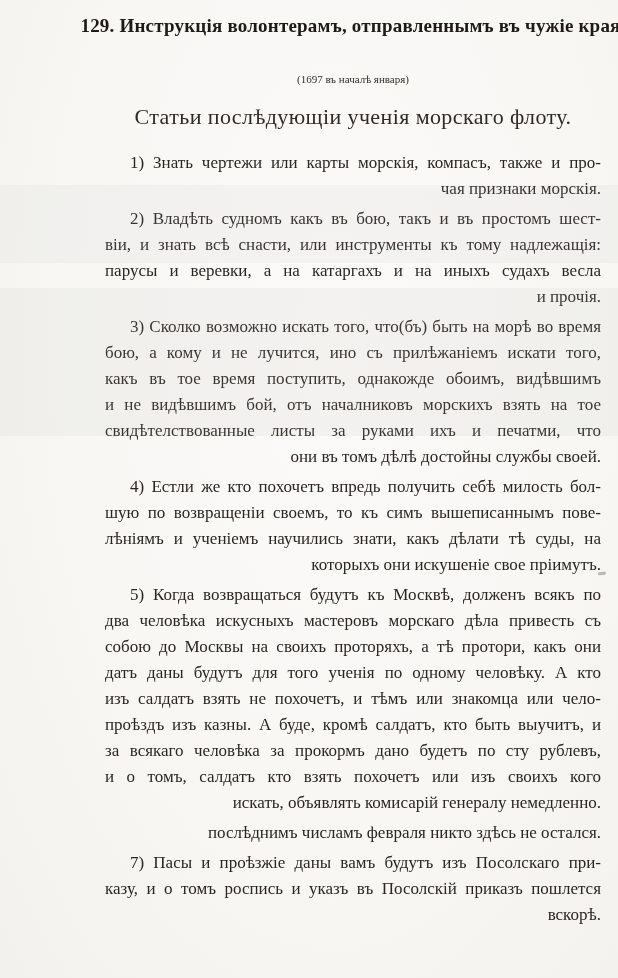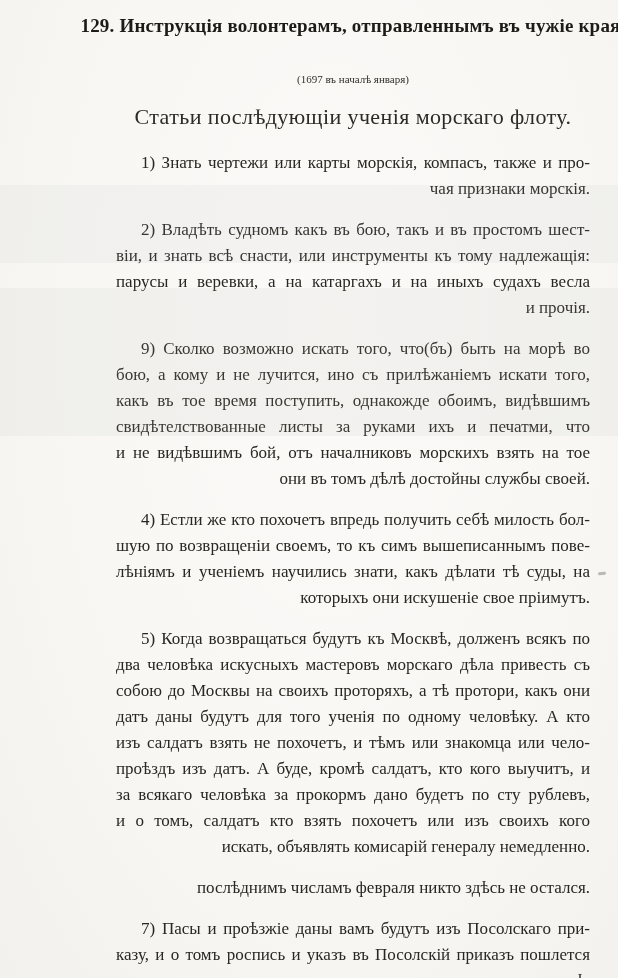--- a/index.html
+++ b/index.html
@@ -56,21 +56,21 @@
     text-align: center;
     font-size: 22px;
     line-height: 24px;
     letter-spacing: 0.4px;
     color: #2e2a25;
   }
   .bodytext {
     margin: 21px 57px 0 57px;
     font-size: 17px;
   }
-  .para { margin: 15px; padding: 0; font-family: Liberation Serif, serif; }
+  .para { margin: 4px; padding: 0; font-family: Liberation Serif, serif; }
   .ln {
     display: block;
     height: 26px;
     line-height: 26px;
     overflow: hidden;
     text-align: justify;
     white-space: normal;
   }
   .fl::after {
     content: "";
@@ -102,42 +102,42 @@
     </div>
 
     <div class="para">
       <span class="ln fl ind">2) Владѣть судномъ какъ въ бою, такъ и въ простомъ шест-</span>
       <span class="ln fl">віи, и знать всѣ снасти, или инструменты къ тому надлежащія:</span>
       <span class="ln fl">парусы и веревки, а на катаргахъ и на иныхъ судахъ весла</span>
       <span class="ln end">и прочія.</span>
     </div>
 
     <div class="para">
-      <span class="ln fl ind">9) Сколко возможно искать того, что(бъ) быть на морѣ во время</span>
+      <span class="ln fl ind">3) Сколко возможно искать того, что(бъ) быть на морѣ во время</span>
       <span class="ln fl">бою, а кому и не лучится, ино съ прилѣжаніемъ искати того,</span>
       <span class="ln fl">какъ въ тое время поступить, однакожде обоимъ, видѣвшимъ</span>
+      <span class="ln fl">и не видѣвшимъ бой, отъ началниковъ морскихъ взять на тое</span>
       <span class="ln fl">свидѣтелствованные листы за руками ихъ и печатми, что</span>
-      <span class="ln fl">и не видѣвшимъ бой, отъ началниковъ морскихъ взять на тое</span>
       <span class="ln end">они въ томъ дѣлѣ достойны службы своей.</span>
     </div>
 
     <div class="para">
       <span class="ln fl ind">4) Естли же кто похочетъ впредь получить себѣ милость бол-</span>
       <span class="ln fl">шую по возвращеніи своемъ, то къ симъ вышеписаннымъ пове-</span>
       <span class="ln fl">лѣніямъ и ученіемъ научились знати, какъ дѣлати тѣ суды, на</span>
       <span class="ln end">которыхъ они искушеніе свое пріимутъ.</span>
     </div>
 
     <div class="para">
       <span class="ln fl ind">5) Когда возвращаться будутъ къ Москвѣ, долженъ всякъ по</span>
       <span class="ln fl">два человѣка искусныхъ мастеровъ морскаго дѣла привесть съ</span>
       <span class="ln fl">собою до Москвы на своихъ проторяхъ, а тѣ протори, какъ они</span>
       <span class="ln fl">датъ даны будутъ для того ученія по одному человѣку. А кто</span>
       <span class="ln fl">изъ салдатъ взять не похочетъ, и тѣмъ или знакомца или чело-</span>
-      <span class="ln fl">проѣздъ изъ датъ. А буде, кромѣ салдатъ, кто кого выучитъ, и</span>
+      <span class="ln fl">проѣздъ изъ казны. А буде, кромѣ салдатъ, кто быть выучитъ, и</span>
       <span class="ln fl">за всякаго человѣка за прокормъ дано будетъ по сту рублевъ,</span>
       <span class="ln fl">и о томъ, салдатъ кто взять похочетъ или изъ своихъ кого</span>
       <span class="ln end">искать, объявлять комисарій генералу немедленно.</span>
     </div>
 
     <div class="para">
       <span class="ln end">послѣднимъ числамъ февраля никто здѣсь не остался.</span>
     </div>
 
     <div class="para">

